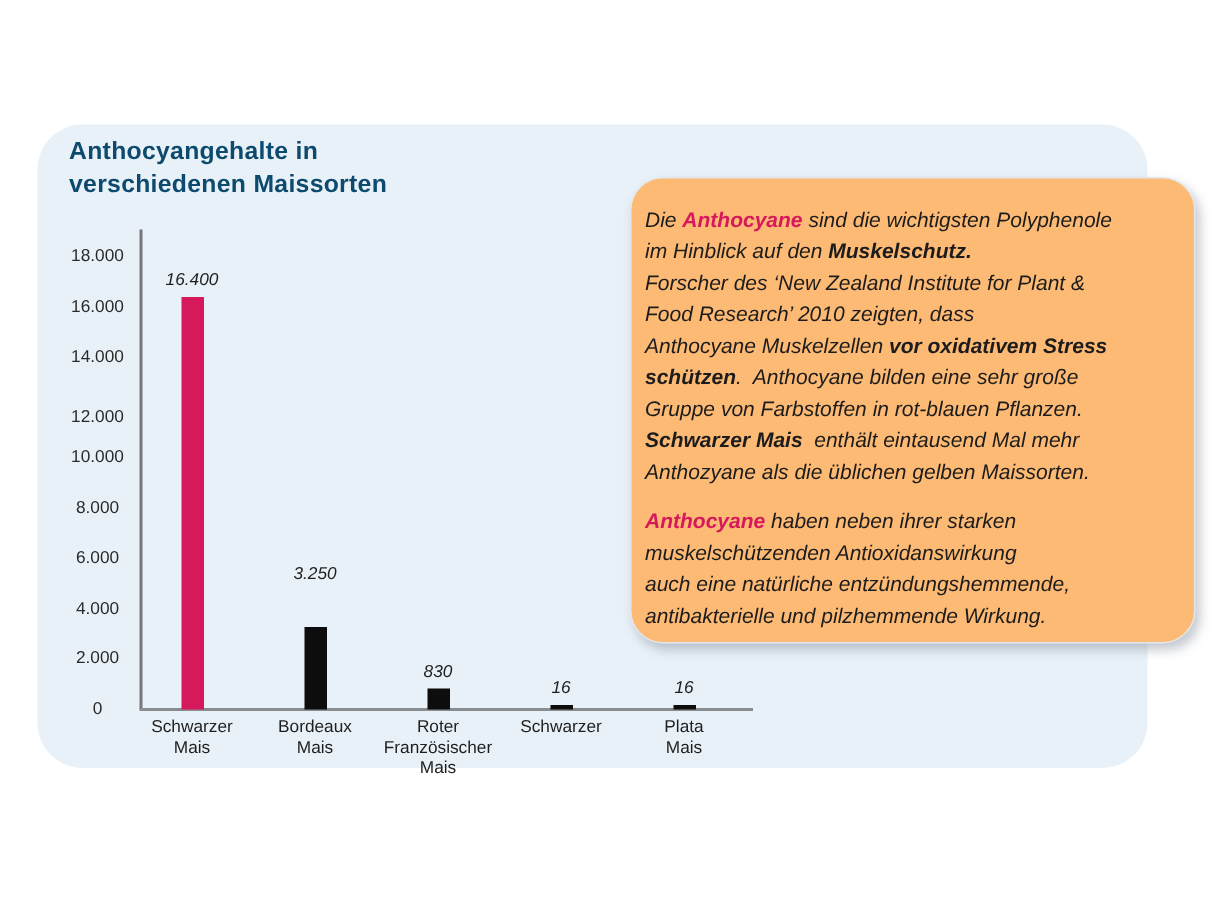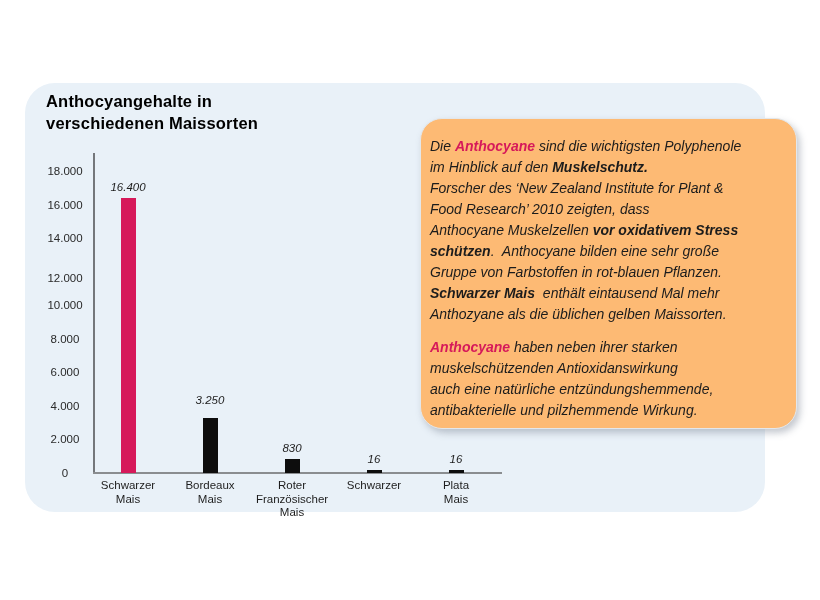--- a/index.html
+++ b/index.html
@@ -6,21 +6,21 @@
   #stage{
     position:relative;width:820px;height:600px;background:#ffffff;overflow:hidden;
     font-family:"Liberation Sans",sans-serif;
   }
   #panel{
     position:absolute;left:25px;top:83px;width:740px;height:429px;
     background:var(--panel-bg,#E9F1F8);border-radius:30px;
   }
   #chart-title{
     position:absolute;left:46px;top:90px;
-    font-size:16.5px;font-weight:bold;color:#000000;line-height:22px;
+    font-size:16.5px;font-weight:bold;color:#0c4a6e;line-height:22px;
     white-space:pre-line;letter-spacing:.2px;
   }
   .ytick{
     position:absolute;left:20px;width:90px;text-align:center;
     font-size:11.5px;color:#2a2a2a;line-height:14px;
   }
   #y-axis-line{
     position:absolute;left:93px;top:153px;width:1.5px;height:320px;background:#74777b;
   }
   #x-axis-line{
@@ -65,21 +65,21 @@
       <div class="ytick" style="top: 298.222px;">10.000</div>
       <div class="ytick" style="top: 271px;">12.000</div>
       <div class="ytick" style="top: 231.111px;">14.000</div>
       <div class="ytick" style="top: 197.556px;">16.000</div>
       <div class="ytick" style="top: 164px;">18.000</div>
       <div class="bar" style="left: 120.5px; top: 198px; width: 15px; height: 275px; background: rgb(214, 25, 90);"></div>
       <div class="val" style="left: 88px; top: 181px;">16.400</div>
       <div class="cat" style="left: 81px; top: 479px;">Schwarzer
 Mais</div>
       <div class="bar" style="left: 202.5px; top: 418px; width: 15px; height: 55px; background: rgb(13, 13, 13);"></div>
-      <div class="val" style="left: 170px; top: 394px;">3.250</div>
+      <div class="val" style="left: 170px; top: 377px;">3.250</div>
       <div class="cat" style="left: 163px; top: 479px;">Bordeaux
 Mais</div>
       <div class="bar" style="left: 284.5px; top: 459px; width: 15px; height: 14px; background: rgb(13, 13, 13);"></div>
       <div class="val" style="left: 252px; top: 442px;">830</div>
       <div class="cat" style="left: 245px; top: 479px;">Roter
 Französischer
 Mais</div>
       <div class="bar" style="left: 366.5px; top: 470px; width: 15px; height: 3px; background: rgb(13, 13, 13);"></div>
       <div class="val" style="left: 334px; top: 453px;">16</div>
       <div class="cat" style="left: 327px; top: 479px;">Schwarzer</div>

